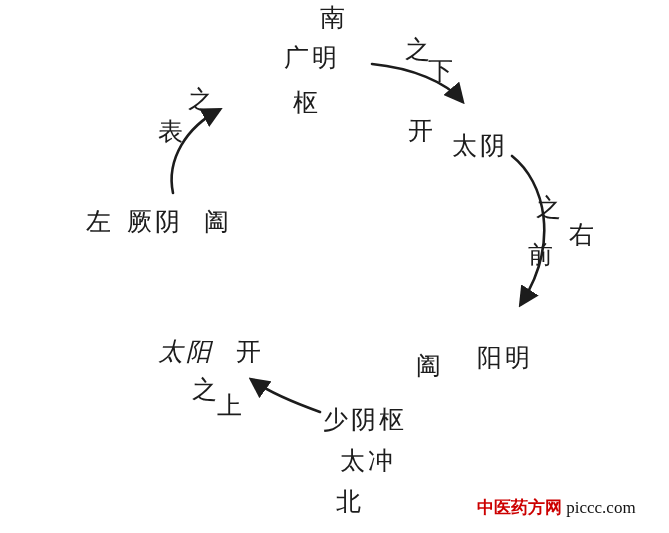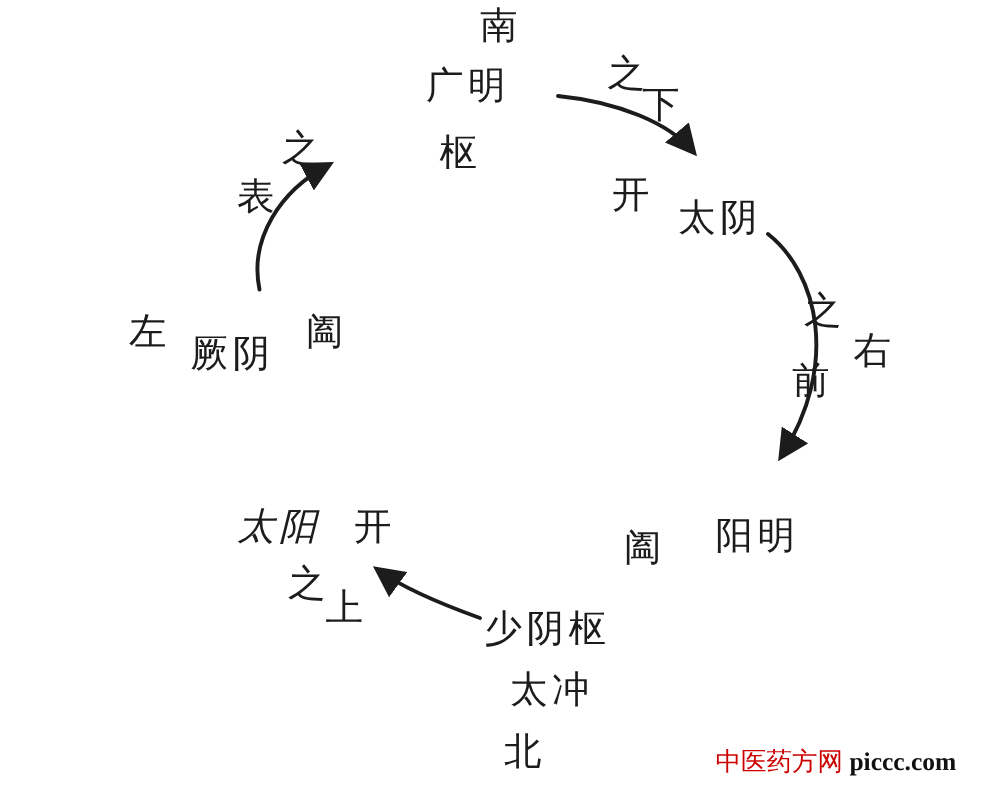--- a/index.html
+++ b/index.html
@@ -26,22 +26,22 @@
     white-space: nowrap;
     letter-spacing: 3px;
   }
   .wm {
     position: absolute;
     left: 477px; top: 496px;
     font-size: 17px;
     font-family: "Liberation Serif", "DejaVu Serif", serif;
     white-space: nowrap;
   }
-  .wm-site { color: #cc0000; font-weight: normal; margin-top: 32px; }
-  .wm-domain { color: #111111; font-weight: bold; }
+  .wm-site { color: #cc0000; font-weight: bold; margin-top: 32px; }
+  .wm-domain { color: #111111; font-weight: normal; }
 </style>
 </head>
 <body>
 
 <div class="stage">
 
   <svg class="arrows" viewBox="0 0 669 533" xmlns="http://www.w3.org/2000/svg">
     <defs>
       <marker id="ah" viewBox="0 0 10 10" refX="8" refY="5" markerWidth="8" markerHeight="8" orient="auto-start-reverse">
         <path d="M0,0 L10,5 L0,10 z" fill="#1c1c1c"></path>
@@ -63,21 +63,21 @@
   <span class="lbl" style="left:158px; top:118px;">表</span>
 
   <span class="lbl" style="left:408px; top:117px;">开</span>
   <span class="lbl" style="left:452px; top:132px;">太阴</span>
 
   <span class="lbl" style="left:536px; top:194px;">之</span>
   <span class="lbl" style="left:569px; top:221px;">右</span>
   <span class="lbl" style="left:528px; top:241px;">前</span>
 
   <span class="lbl" style="left:86px; top:208px;">左</span>
-  <span class="lbl" style="left:127px; top:223px;text-align:right;">厥阴</span>
+  <span class="lbl" style="left:127px; top:208px;text-align:right;">厥阴</span>
   <span class="lbl" style="left:204px; top:208px;">阖</span>
 
   <span class="lbl" style="left:416px; top:352px;">阖</span>
   <span class="lbl" style="left:477px; top:344px;">阳明</span>
 
   <span class="lbl" style="left:158px; top:338px;font-style:italic;">太阳</span>
   <span class="lbl" style="left:236px; top:338px;">开</span>
   <span class="lbl" style="left:192px; top:376px;">之</span>
   <span class="lbl" style="left:217px; top:392px;">上</span>
 

